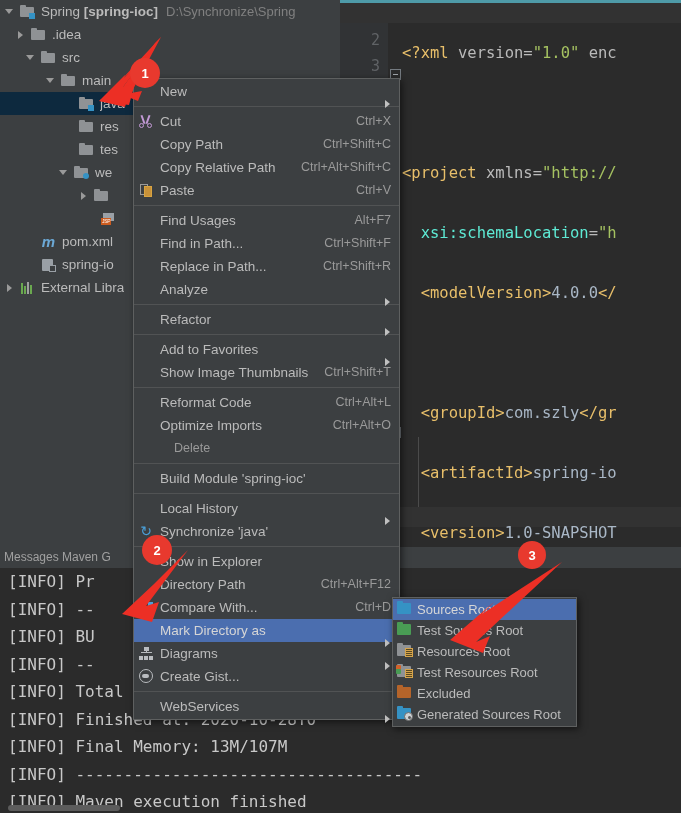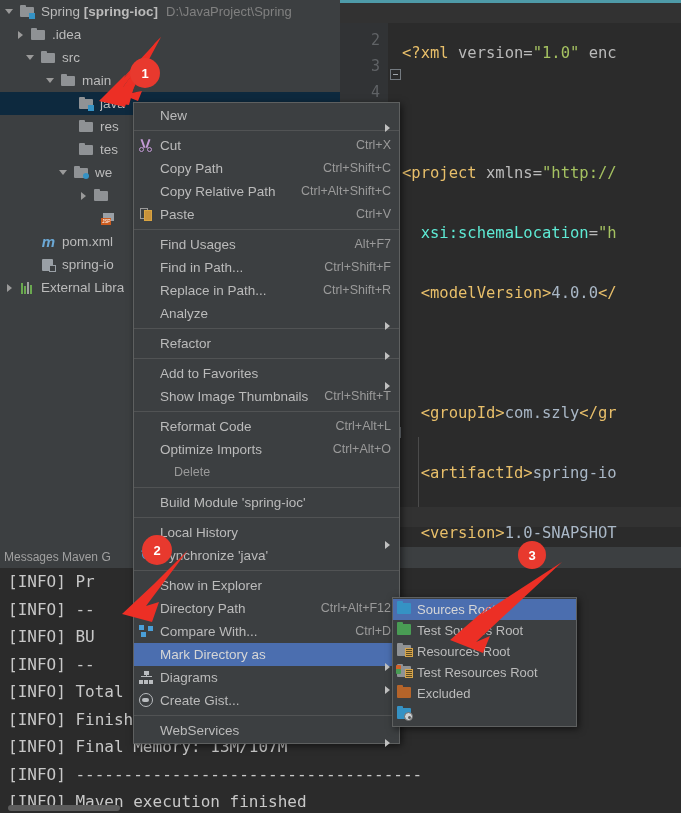--- a/index.html
+++ b/index.html
@@ -108,21 +108,21 @@
   #console-tabs span{color:#a0a0a0;}
   #console-out{
     position:absolute;left:0;top:21px;width:681px;height:245px;overflow:hidden;
     font-family:"DejaVu Sans Mono",monospace;font-size:16px;line-height:27.5px;
     color:#c8c8c8;white-space:pre;padding-left:8px;box-sizing:border-box;
   }
   #hscroll{position:absolute;left:8px;bottom:2px;width:112px;height:6px;background:#5c5c5c;border-radius:3px;}
 
   
   #context-menu{
-    left:133px;top:102px;width:267px;
+    left:133px;top:78px;width:267px;
     background:#3c3f41;border:1px solid #5e6060;box-sizing:border-box;
     box-shadow:2px 2px 7px rgba(0,0,0,.55);
     padding:1px 0;
   }
   .mi{
     height:23px;line-height:23px;display:flex;align-items:center;
     padding:0 8px 0 0;position:relative;color:#bbbbbb;font-size:13.5px;white-space:nowrap;
   }
   .mi .mico{width:26px;min-width:26px;height:23px;position:relative;}
   .mi .mlabel{flex:1;}
@@ -207,21 +207,21 @@
 <body>
 
 <div class="abs" id="project-tree">
 
   <div class="tree-row" style="padding-left:4px;">
     <span class="twisty open"></span>
     <span class="ic">
         <span class="folder src-mark"></span>
       </span>
     <span class="tree-label"><span>Spring</span>
-      <b>[spring-ioc]</b><span class="tree-path">D:\JavaProject\Spring</span></span>
+      <b>[spring-ioc]</b><span class="tree-path">D:\Synchronize\Spring</span></span>
   </div>
 
   <div class="tree-row" style="padding-left:15px;">
     <span class="twisty closed"></span>
     <span class="ic">
         <span class="folder"></span>
       </span>
     <span class="tree-label">.idea</span>
   </div>
 
@@ -587,20 +587,21 @@
         <span class="sf orange"></span>
       </span>
     <span class="mlabel">Excluded</span>
   </div>
   <div class="mi">
     <span class="mico">
         <span class="sf teal">
           <span class="cog"></span>
         </span>
       </span>
+    <span class="mlabel">Generated Sources Root</span>
   </div>
 </div>
 
 <svg class="abs arrow" style="left:95px;top:35px;width:70px;height:75px;" viewBox="0 0 70 75">
   <polygon points="66,2 36,58 47,56 43,66 33,62 30,72 4,66 30,40 28,52 60,8" fill="#ec2f25"></polygon>
   <path d="M66,2 L28,52 L40,48 L34,70 L5,66 L34,38 L27,44 Z" fill="#ec2f25"></path>
 </svg>
 <div class="abs badge" style="left:130px;top:58px;width:30px;height:30px;">
   <span>1</span>
 </div>

